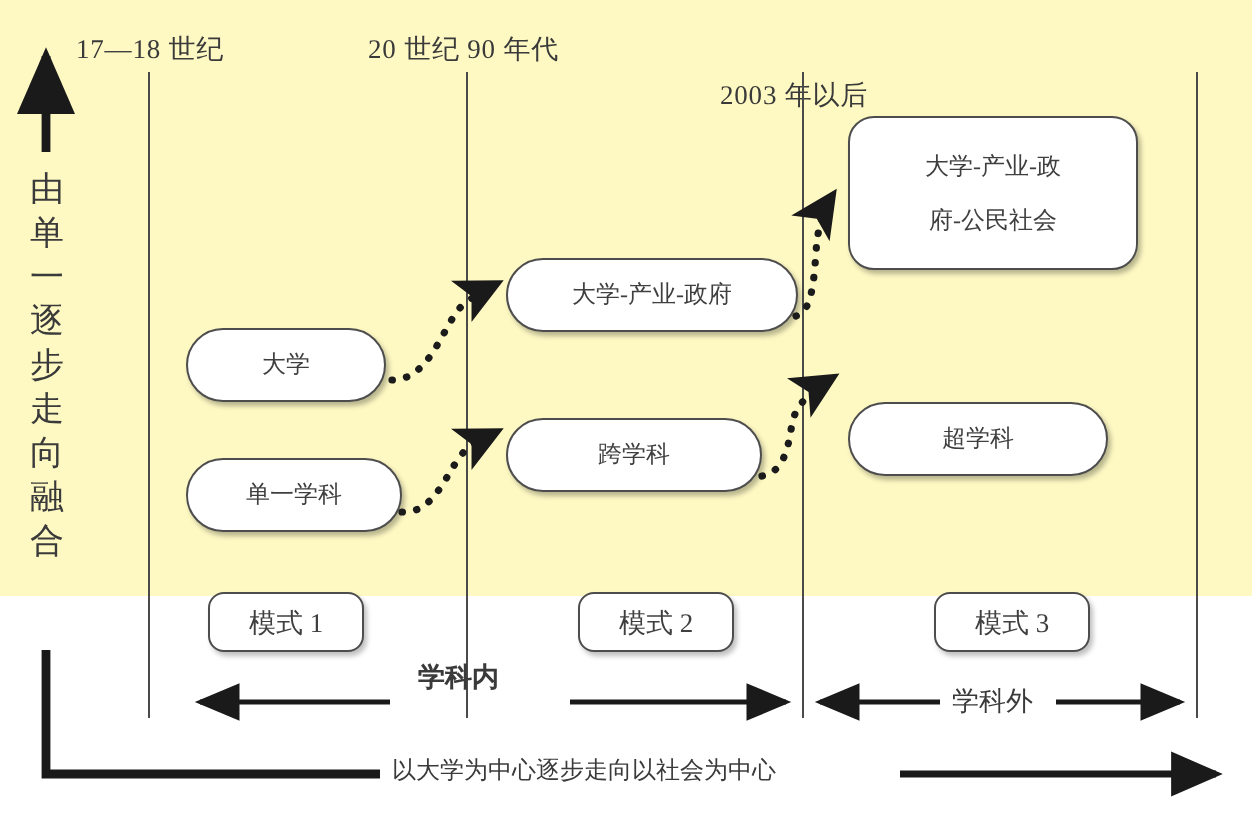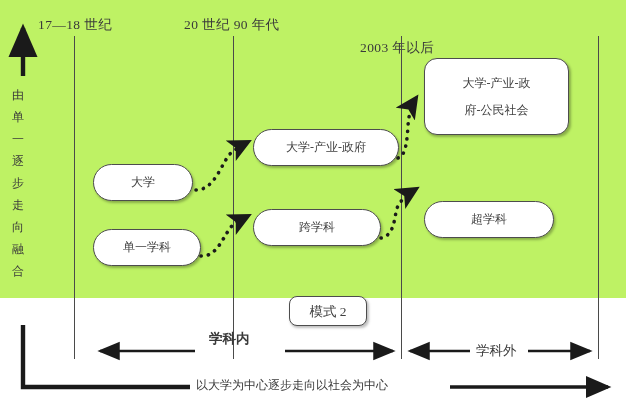--- a/index.html
+++ b/index.html
@@ -1,23 +1,23 @@
 <!DOCTYPE html>
 <html><head>
 <meta charset="utf-8">
 <style>
   html,body{margin:0;padding:0;background:#ffffff;}
   body{width:626px;height:410px;overflow:hidden;
        font-family:"Liberation Serif","DejaVu Serif",serif;}
-  #stage{position:relative;width:626px;height:298px;background:#bef264;}
+  #stage{position:relative;width:626px;height:298px;background:#fef9c3;}
   .lbl{position:absolute;color:#3a3a3a;white-space:nowrap;}
   .era-label{font-size:13.5px;letter-spacing:.4px;}
   .vline{position:absolute;width:1px;background:#4a4a4a;}
-  .vaxis-text{position:absolute;left:12px;width:20px;text-align:left;
-              font-size:12px;line-height:22px;color:#3a3a3a;}
+  .vaxis-text{position:absolute;left:12px;width:20px;text-align:right;
+              font-size:17px;line-height:22px;color:#3a3a3a;}
   .node{position:absolute;box-sizing:border-box;background:#fff;
         border:1.3px solid #4d4d4d;display:flex;align-items:center;
         justify-content:center;text-align:center;color:#3f3f3f;
         font-size:12px;line-height:19px;
         box-shadow:1.5px 2px 2.5px rgba(0,0,0,.28);}
   .pill{border-radius:999px;}
   .soft{border-radius:13px;}
   .mode{border-radius:8px;font-size:13.5px;box-shadow:1.5px 2px 2.5px rgba(0,0,0,.25);}
   .node span{display:block;}
   svg.overlay{position:absolute;left:0;top:0;width:626px;height:410px;
@@ -69,22 +69,28 @@
 
   <div class="node soft" style="left:424px;top:58px;width:145px;height:77px;flex-direction:column;gap:8px;">
     <span>大学-产业-政</span>
     <span>府-公民社会</span>
   </div>
 
   <div class="node pill" style="left:424px;top:173px;width:130px;height:37px;margin-top:28px;">
     <span>超学科</span>
   </div>
 
+  <div class="node mode" style="left:104px;top:296px;width:78px;height:30px;">
+    <span>模式 1</span>
+  </div>
   <div class="node mode" style="left:289px;top:296px;width:78px;height:30px;">
     <span>模式 2</span>
+  </div>
+  <div class="node mode" style="left:467px;top:296px;width:78px;height:30px;">
+    <span>模式 3</span>
   </div>
 
   <div class="scope-lbl" style="left:209px;top:330px;font-weight:bold;">学科内</div>
   <div class="scope-lbl" style="left:476px;top:342px;">学科外</div>
 
   <div class="axis-caption" style="left:196px;top:377px;">以大学为中心逐步走向以社会为中心</div>
 
   <svg class="overlay" viewBox="0 0 626 410">
     <defs>
       <marker id="mk-solid" markerWidth="9" markerHeight="9" refX="7.6" refY="4" orient="auto" markerUnits="strokeWidth">

